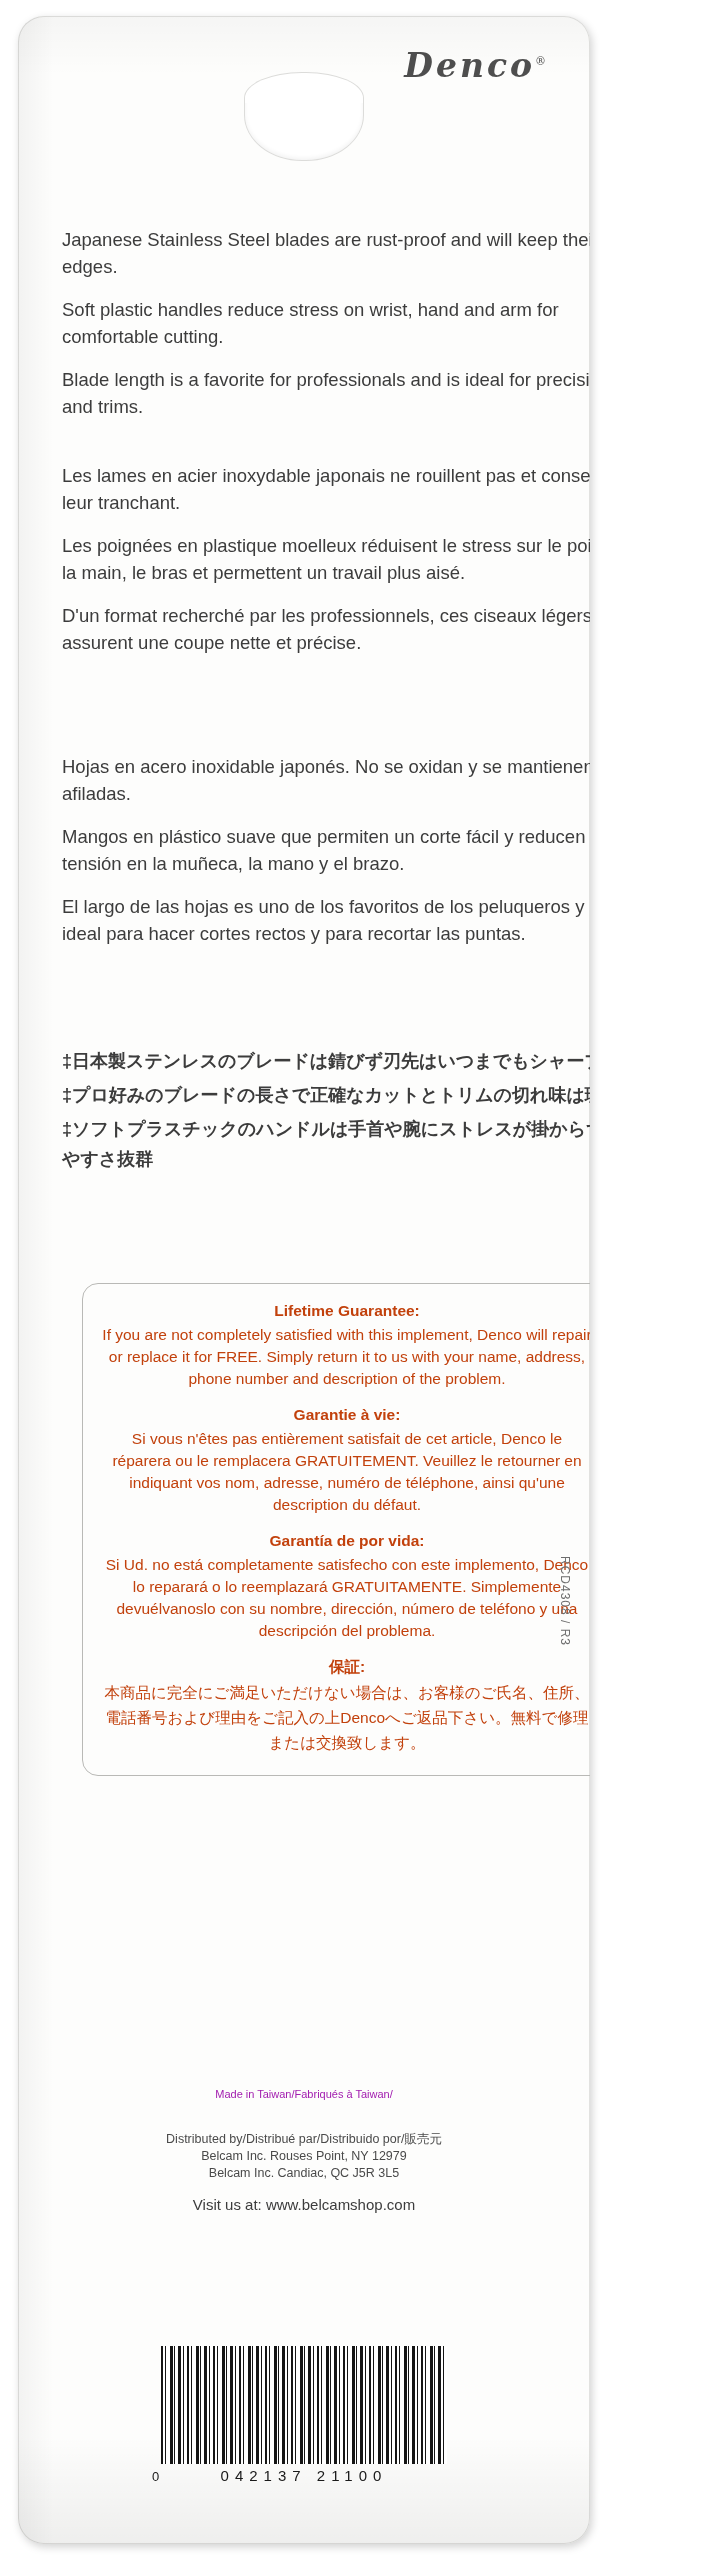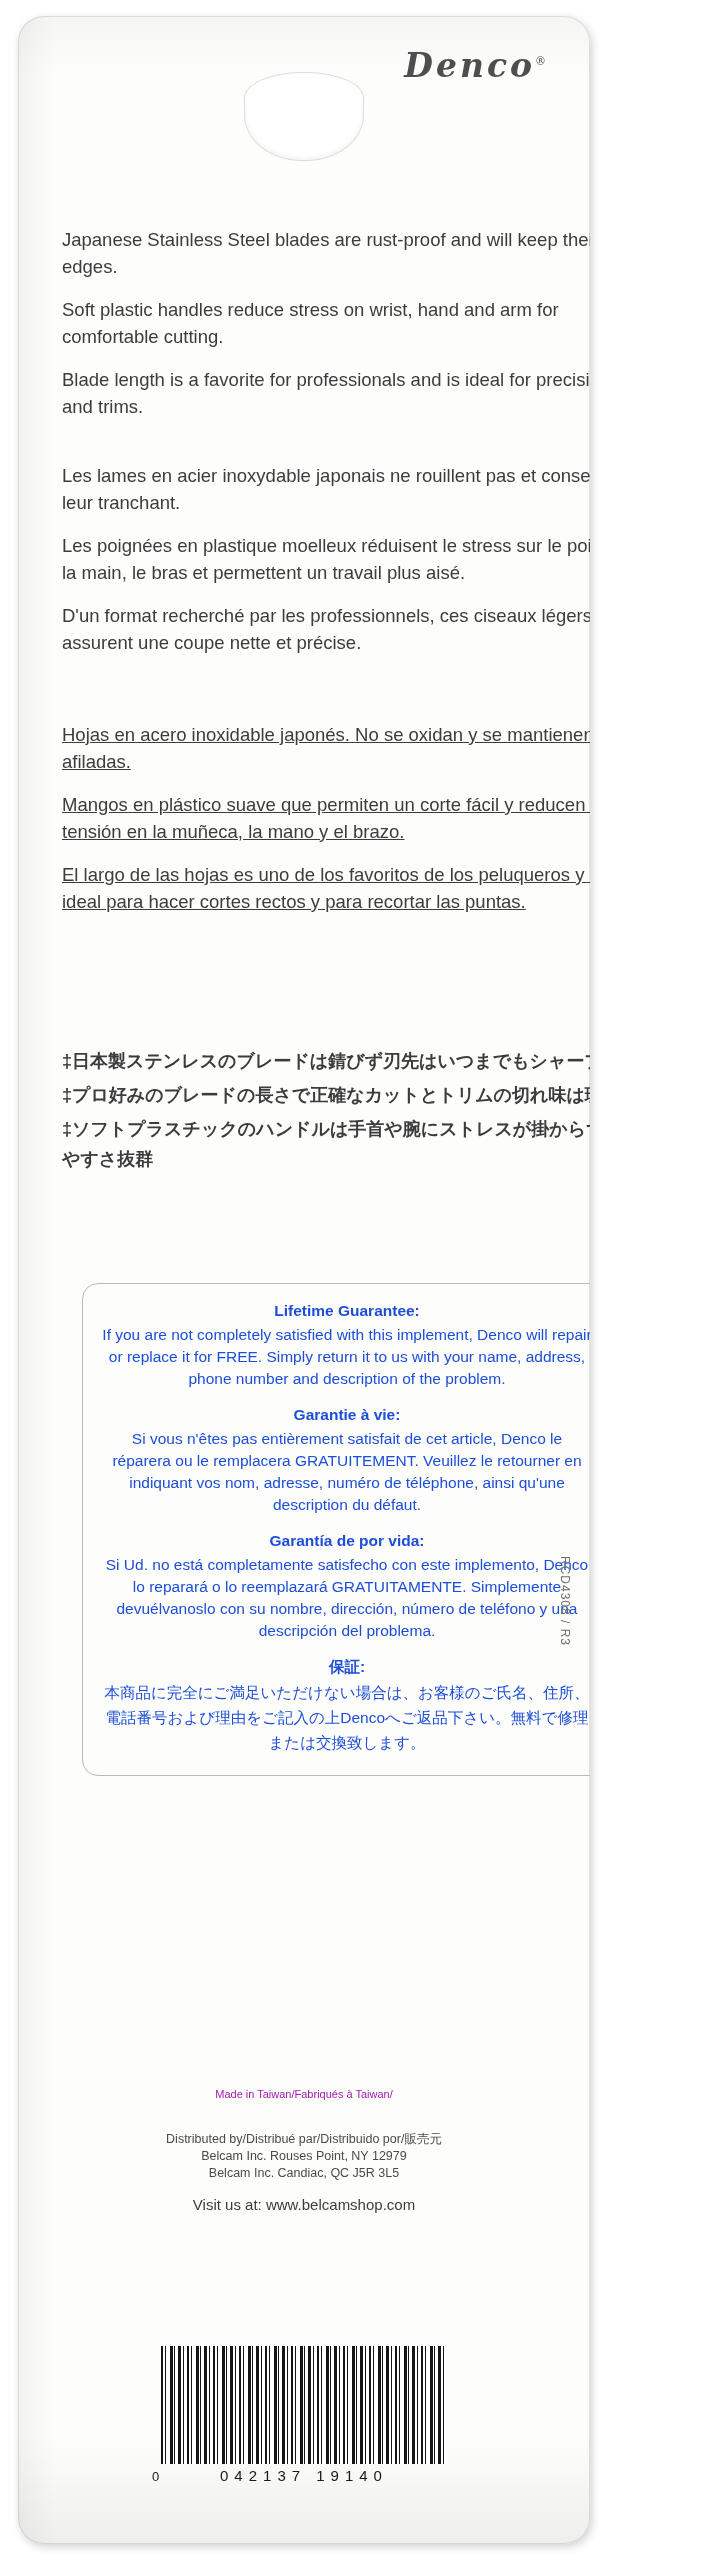--- a/index.html
+++ b/index.html
@@ -115,21 +115,21 @@
     position: absolute;
     left: 64px;
     top: 1267px;
     width: 530px;
     padding: 16px 18px 20px 18px;
     border: 1px solid #b9b9b6;
     border-radius: 16px;
     text-align: center;
     font-size: 15.5px;
     line-height: 22px;
-    color: #1d4ed8;
+    color: #c2410c;
     box-sizing: border-box;
   }
   .g-head {
     font-weight: bold;
     margin: 0 0 2px 0;
   }
   .g-body {
     margin: 0 0 14px 0;
   }
   .g-body.jp {
@@ -231,21 +231,21 @@
     <p>Soft plastic handles reduce stress on wrist, hand and arm for comfortable cutting.</p>
     <p>Blade length is a favorite for professionals and is ideal for precision cuts and trims.</p>
   </div>
 
   <div class="copy-block" style="top:432px;">
     <p>Les lames en acier inoxydable japonais ne rouillent pas et conservent leur tranchant.</p>
     <p>Les poignées en plastique moelleux réduisent le stress sur le poignet, la main, le bras et permettent un travail plus aisé.</p>
     <p>D'un format recherché par les professionnels, ces ciseaux légers assurent une coupe nette et précise.</p>
   </div>
 
-  <div class="copy-block" style="top:691px;text-decoration:underline;">
+  <div class="copy-block" style="top:723px;">
     <p>Hojas en acero inoxidable japonés. No se oxidan y se mantienen afiladas.</p>
     <p>Mangos en plástico suave que permiten un corte fácil y reducen la tensión en la muñeca, la mano y el brazo.</p>
     <p>El largo de las hojas es uno de los favoritos de los peluqueros y es ideal para hacer cortes rectos y para recortar las puntas.</p>
   </div>
 
   <div class="copy-block jp" style="top:1030px;">
     <p>‡日本製ステンレスのブレードは錆びず刃先はいつまでもシャープ</p>
     <p>‡プロ好みのブレードの長さで正確なカットとトリムの切れ味は理想的</p>
     <p>‡ソフトプラスチックのハンドルは手首や腕にストレスが掛からず使いやすさ抜群</p>
   </div>
@@ -276,16 +276,16 @@
     <div id="distrib">
       <div>Distributed by/Distribué par/Distribuido por/販売元</div>
       <div>Belcam Inc. Rouses Point, NY  12979</div>
       <div>Belcam Inc. Candiac, QC  J5R 3L5</div>
     </div>
     <div id="visit">Visit us at: www.belcamshop.com</div>
   </div>
 
   <div id="barcode-area">
     <div id="barcode-bars"></div>
-    <div id="barcode-digits">042137 19140</div>
+    <div id="barcode-digits">042137 21100</div>
     <div id="barcode-lead">0</div>
   </div>
 </div>
 
 </body></html>

